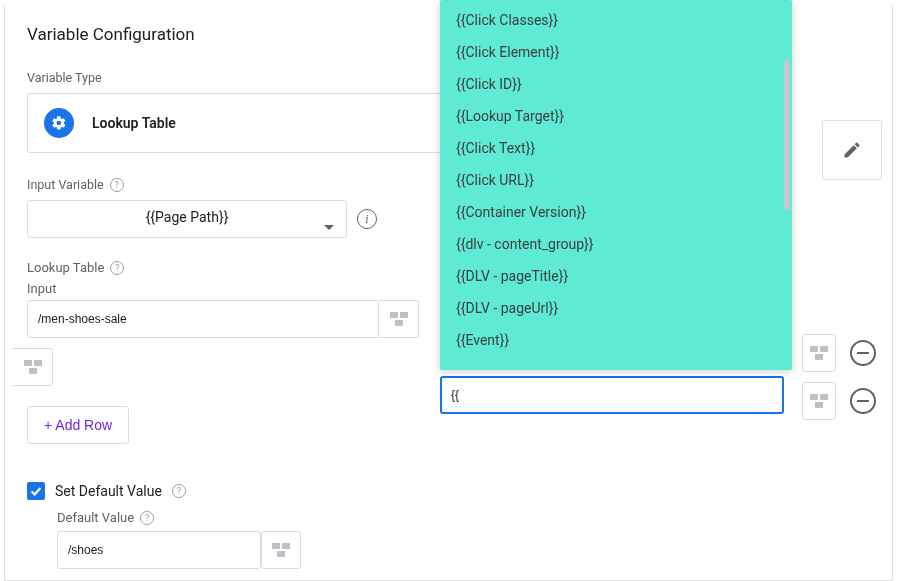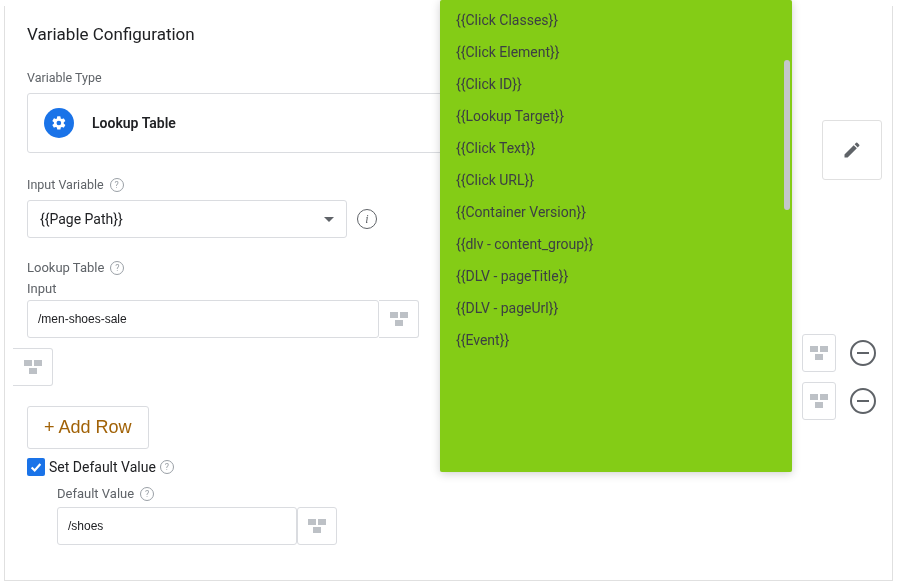--- a/index.html
+++ b/index.html
@@ -73,20 +73,21 @@
   .select {
     position: relative;
     border: 1px solid #dadce0;
     border-radius: 3px;
     height: 38px;
     width: 320px;
     display: flex; align-items: center;
     padding: 8px 12px;
     cursor: pointer;
     background: #fff;
+    flex-direction: column;
   }
   .select .caret {
     margin-left: auto;
     width: 0; height: 0;
     border-left: 5px solid transparent;
     border-right: 5px solid transparent;
     border-top: 5px solid #5f6368;
   }
   .info-icon {
     width: 20px; height: 20px;
@@ -155,50 +156,50 @@
   }
   .minus-btn::before {
     content: "";
     width: 12px; height: 2px; background: #5f6368;
   }
   .add-row-btn {
     margin-top: 10px;
     border: 1px solid #dadce0;
     border-radius: 3px;
     background: #fff;
-    color: #a16207;
+    color: #6d28d9;
     font-weight: 500;
-    font-size: 18px;
+    font-size: 14px;
     padding: 10px 16px;
     cursor: pointer;
   }
   .checkbox-row {
-    margin-top: 9px;
-    display: flex; align-items: center; gap: 4px;
+    margin-top: 38px;
+    display: flex; align-items: center; gap: 10px;
   }
   .checkbox {
     width: 18px; height: 18px;
     border-radius: 2px;
     background: #1a73e8;
     display: flex; align-items: center; justify-content: center;
     cursor: pointer;
   }
   .checkbox svg { width: 14px; height: 14px; stroke: #fff; stroke-width: 2.5; fill: none; }
   .default-section { margin-left: 30px; margin-top: 10px; }
   .default-input-row { display: flex; align-items: center; margin-top: 6px; }
-  .default-input { width: 240px; }
+  .default-input { width: 204px; }
 
   
   .dropdown {
     position: absolute;
     left: 440px;
     top: 0;
     width: 352px;
-    height: 472px;
-    background: #84cc16;
+    height: 370px;
+    background: #5eead4;
     border-radius: 2px;
     box-shadow: 0 2px 10px rgba(0,0,0,0.18), 0 0 1px rgba(0,0,0,0.1);
     overflow: hidden;
     z-index: 50;
   }
   .dd-list {
     position: absolute;
     left: 0; right: 8px; top: 0; bottom: 0;
     overflow-y: auto;
     padding: 4px 0;

